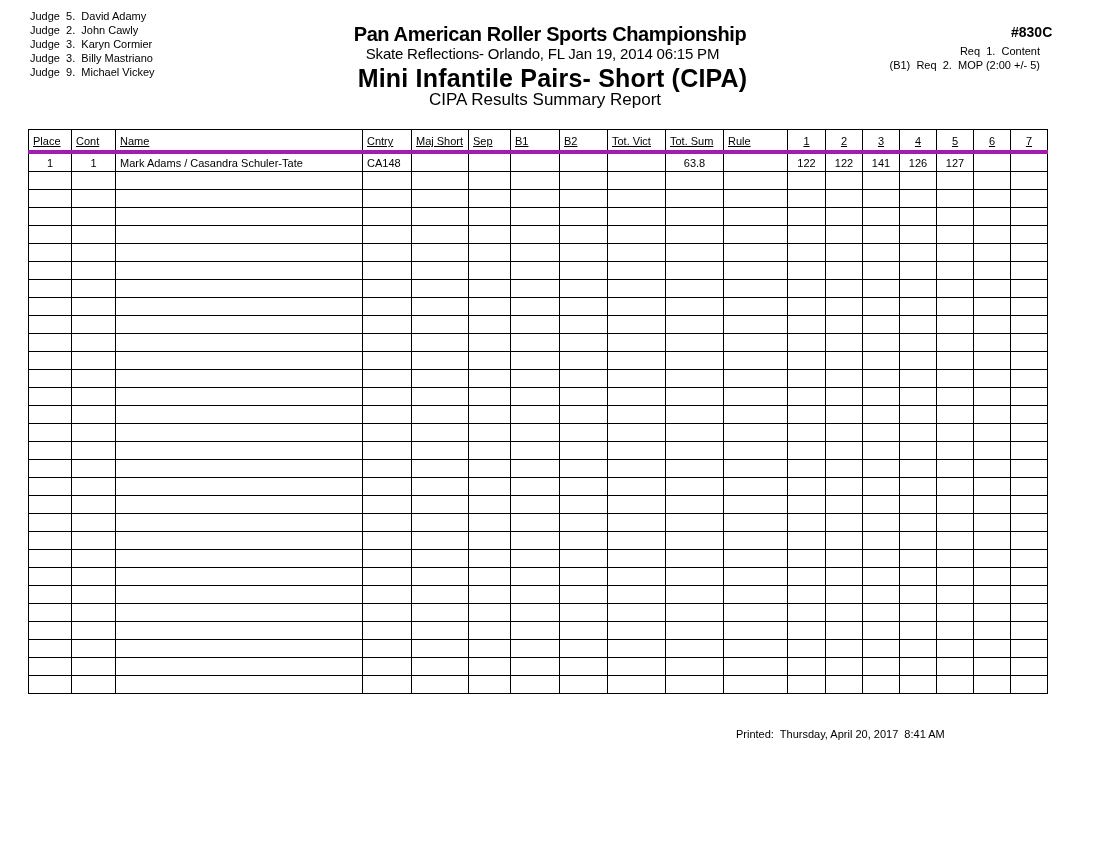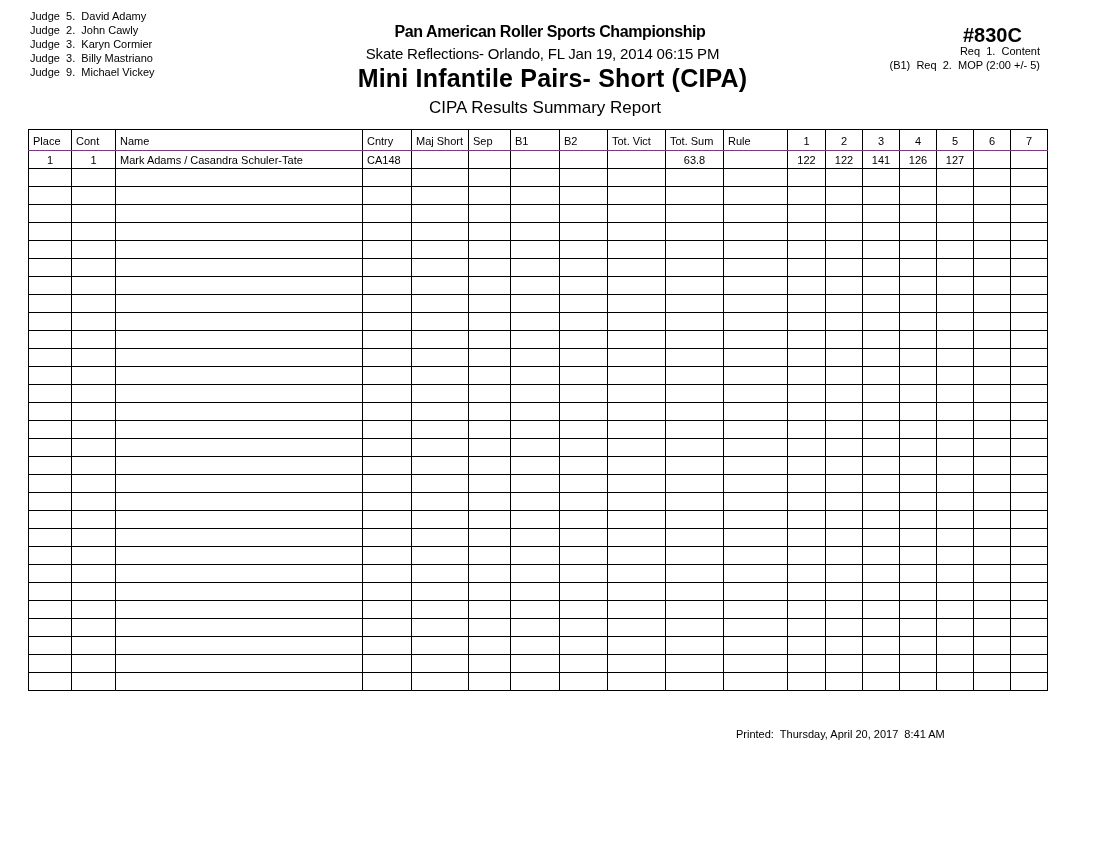--- a/index.html
+++ b/index.html
@@ -1,27 +1,27 @@
 <!DOCTYPE html>
 <html><head>
 <meta charset="utf-8">
 <style>
   html, body { margin: 0; padding: 0; background: #ffffff; }
   body { width: 1100px; height: 850px; position: relative; overflow: hidden; color: #000; font-family: "Liberation Sans", sans-serif; }
   .judges { position: absolute; left: 30px; top: 9px; font-size: 11px; line-height: 14px; }
   .judges div { white-space: pre; }
-  .title1 { position: absolute; left: 340px; width: 420px; top: 23px; text-align: center; font-size: 16px; font-weight: bold; letter-spacing: -0.4px; }
+  .title1 { position: absolute; left: 340px; width: 420px; top: 23px; text-align: center; font-size: 20px; font-weight: bold; letter-spacing: -0.4px; }
   .title2 { position: absolute; left: 330px; width: 425px; top: 45px; text-align: center; font-size: 15px; letter-spacing: -0.2px; }
   .title3 { position: absolute; left: 340px; width: 425px; top: 64px; text-align: center; font-size: 25px; font-weight: bold; letter-spacing: 0.2px; }
-  .title4 { position: absolute; left: 340px; width: 410px; top: 90px; text-align: center; font-size: 17px; margin-top: 8px; }
-  .event-num { position: absolute; left: 963px; top: 24px; font-size: 20px; font-weight: bold; }
+  .title4 { position: absolute; left: 340px; width: 410px; top: 90px; text-align: center; font-size: 17px; }
+  .event-num { position: absolute; left: 1011px; top: 24px; font-size: 14px; font-weight: bold; }
   .req { position: absolute; left: 850px; width: 190px; top: 44px; font-size: 11px; line-height: 14px; text-align: right; white-space: pre; }
   table.results { position: absolute; left: 28px; top: 129px; border-collapse: collapse; table-layout: fixed; font-size: 11px; }
   table.results th, table.results td { border: 1.5px solid #000; padding: 0 0 0 4px; height: 17px; font-weight: normal; text-align: left; white-space: nowrap; overflow: hidden; }
-  table.results thead th { height: 18px; border-bottom: 1px solid #a21caf; padding-top: 2px; }
+  table.results thead th { height: 18px; border-bottom: 4px solid #a21caf; padding-top: 2px; text-decoration: underline; }
   table.results .c { text-align: center; padding-left: 0; }
   .printed { position: absolute; left: 690px; top: 728px; font-size: 11px; white-space: pre; padding-left: 46px; }
 </style>
 </head>
 <body>
 
 <div class="judges">
   <div>Judge  5.  David Adamy</div>
   <div>Judge  2.  John Cawly</div>
   <div>Judge  3.  Karyn Cormier</div>

